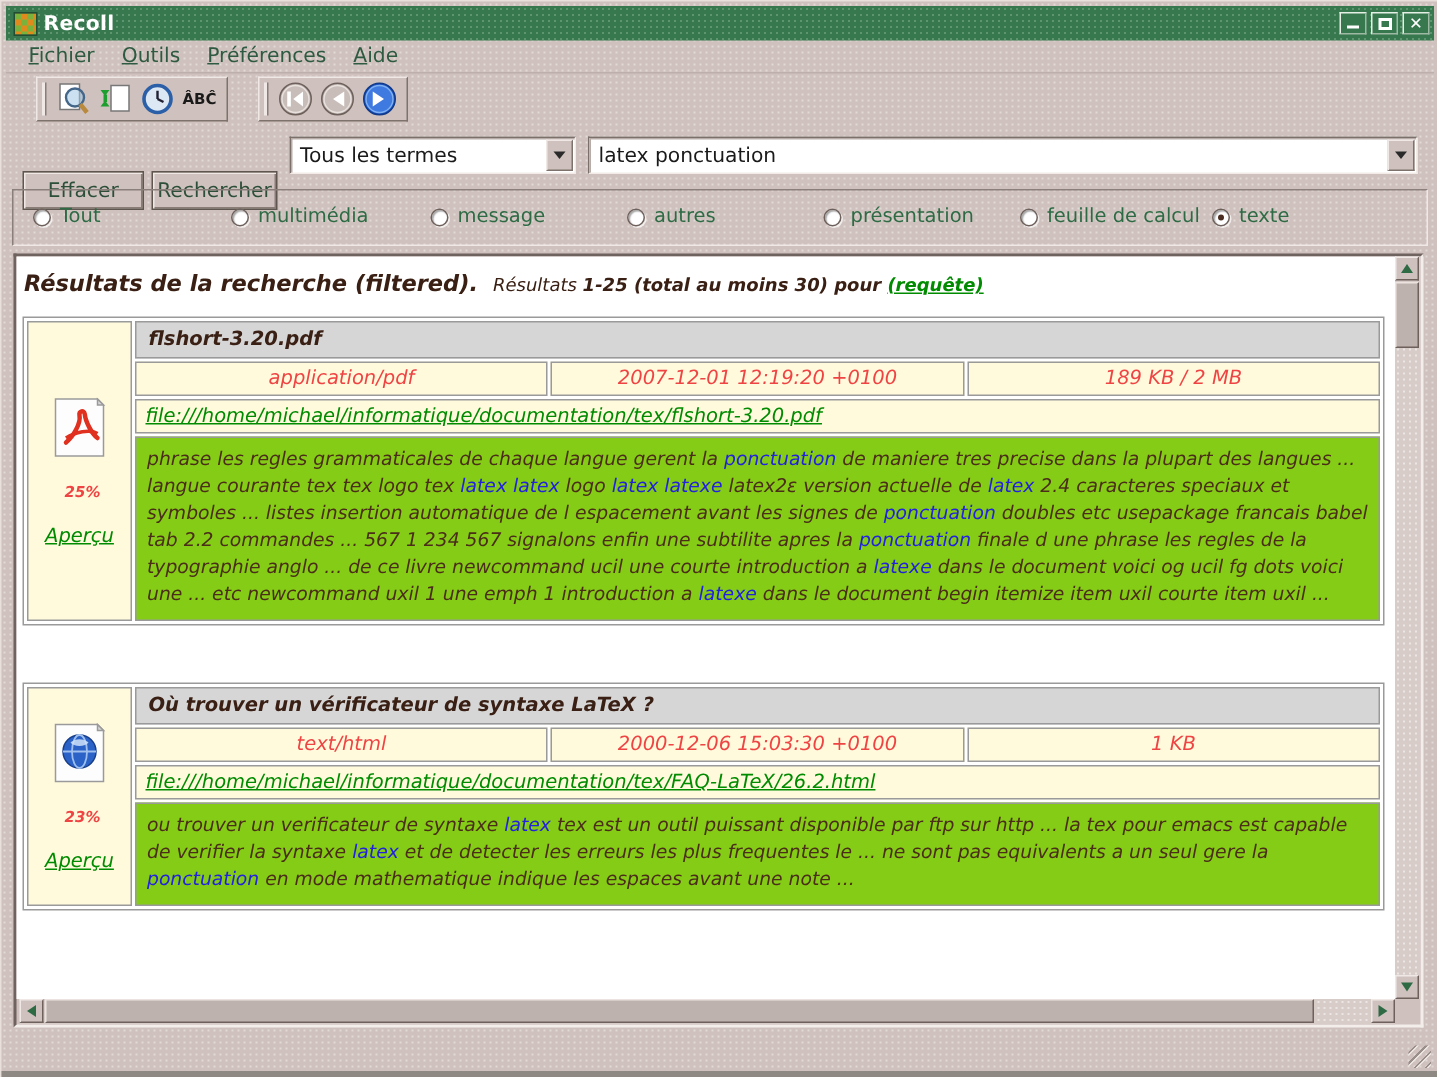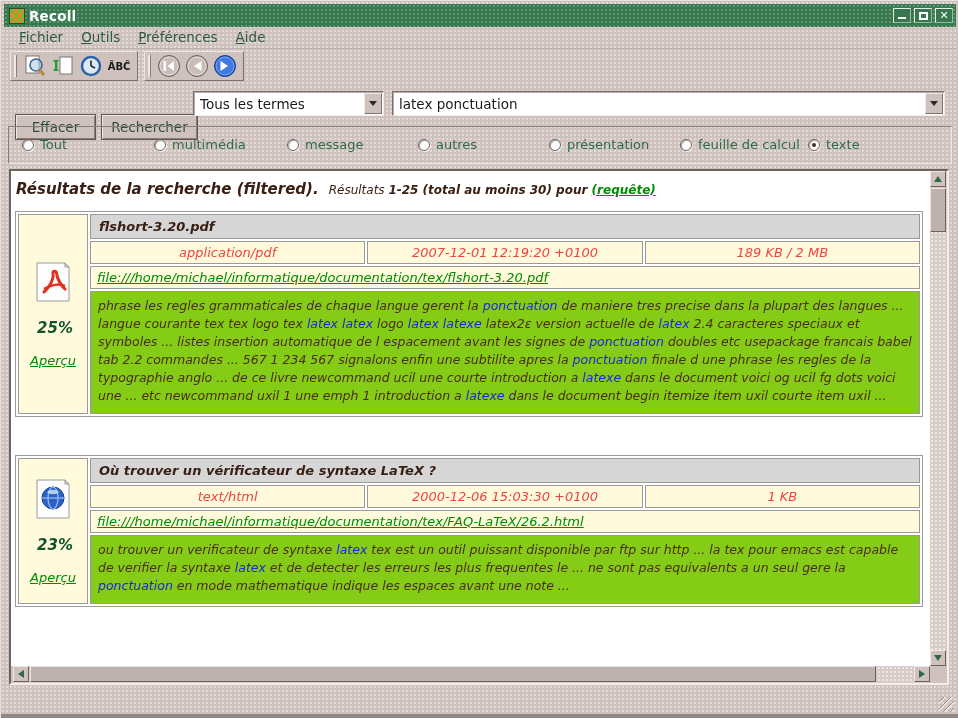--- a/index.html
+++ b/index.html
@@ -32,34 +32,34 @@
   .win-btn .g-close { position:absolute; inset:0; color:#fff; font-weight:bold; font-size:11px; line-height:13px; text-align:center; }
 
   
   .menubar { position:absolute; left:3px; top:26px; width:952px; height:22px;
     display:flex; align-items:center; padding-left:6px; border-bottom:1px solid #bdafab; }
   .menu-item { display:inline-block; padding:2px 9px 3px 9px; color:#2d5a40; font-size:13.5px; cursor:default; }
   .menu-item::first-letter { text-decoration:underline; }
 
   
   .toolbar { position:absolute; left:3px; top:48px; width:952px; height:34px; display:flex; align-items:center; }
-  .tool-group { display:flex; align-items:center; height:30px; margin-left:6px; padding:1px 4px 1px 2px;
+  .tool-group { display:flex; align-items:center; height:30px; margin-left:20px; padding:1px 4px 1px 2px;
     background:#cfc2be; border:1px solid; border-color:#f0e8e5 #7e726d #7e726d #f0e8e5; }
   .tool-handle { width:3px; height:22px; margin:0 4px 0 1px;
     border-left:2px solid #f0e8e5; border-right:1px solid #8a7d78; }
   .tool-btn { width:28px; height:26px; display:flex; align-items:center; justify-content:center; cursor:default; }
   .abc-label { font-size:10px; font-weight:bold; color:#1a1a1a; letter-spacing:0; }
 
   
   .btn { position:absolute; height:26px; top:89px; background:#cfc2be; color:#2d4f3a; font-size:13.5px;
     border:1px solid #5f564f; box-shadow:inset 1px 1px 0 #f0e8e5, inset -1px -1px 0 #8a7d78;
     display:flex; align-items:center; justify-content:center; cursor:default;
     font-family:"DejaVu Sans","Liberation Sans",sans-serif;margin-top:24px; }
   #btn-effacer { left:14px; width:81px; }
-  #btn-rechercher { left:100px; width:97px; }
+  #btn-rechercher { left:100px; width:84px; }
   .combo { position:absolute; top:90px; height:25px; background:#fff;
     border:1px solid; border-color:#7c706b #f2ebe8 #f2ebe8 #7c706b;
     box-shadow:inset 1px 1px 0 #b8aca8; display:flex; align-items:center; }
   #combo-mode { left:192px; width:191px; }
   #combo-query { left:391px; width:553px; }
   .combo-text { flex:1; padding:0 6px; font-size:13.5px; color:#1a1a1a; white-space:nowrap; overflow:hidden; }
   .combo-arrow-btn { width:18px; height:21px; margin-right:1px; background:#cfc2be;
     border:1px solid; border-color:#f0e8e5 #7e726d #7e726d #f0e8e5;
     display:flex; align-items:center; justify-content:center; }
   .down-tri { width:0; height:0; border-left:4px solid transparent; border-right:4px solid transparent; border-top:5px solid #2a2a2a; }
@@ -85,21 +85,21 @@
   .rh-bold { font-weight:bold; }
   a.green-link { color:#008b00; text-decoration:underline; cursor:pointer; }
   .rh-rest a.green-link { font-weight:bold; }
 
   table.result { border-collapse:separate; border-spacing:2px; margin-left:4px; width:908px;
     border:1px solid #9a9a9a; table-layout:fixed; }
   #result-0 { margin-top:13px; }
   #result-1 { margin-top:38px; }
   table.result td { border:1px solid #9a9a9a; }
   .side-cell { width:70px; background:#fffadc; text-align:center; vertical-align:middle; }
-  .side-cell .pct { font-weight:bold; font-size:15px; color:#14532d; margin:14px 0 16px 4px; }
+  .side-cell .pct { font-weight:bold; font-size:10px; color:#ef4444; margin:14px 0 16px 4px; }
   .file-icon { display:inline-block; margin-top:2px; }
   .title-cell { background:#d6d6d6; font-weight:bold; font-size:13px; color:#3a2014; padding:4px 8px; height:24px; }
   .meta-cell { background:#fffadc; text-align:center; font-size:13px; color:#ef4444; padding:3px 2px; }
   .url-cell { background:#fffadc; padding:3px 6px; font-size:13px; white-space:nowrap; overflow:hidden; }
   .snippet-cell { background:#84cc16; color:#4b2d1a; font-size:12.5px; line-height:18px; padding:5px 7px 8px 7px; }
   .snippet-cell .hl { color:#2222dd; }
 
   
   .vscroll { position:absolute; right:0; top:0; width:17px; height:495px;
     background-color:#d7ccc8; background-image:radial-gradient(rgba(255,255,255,.5) .8px, transparent .9px); background-size:4px 4px; }

